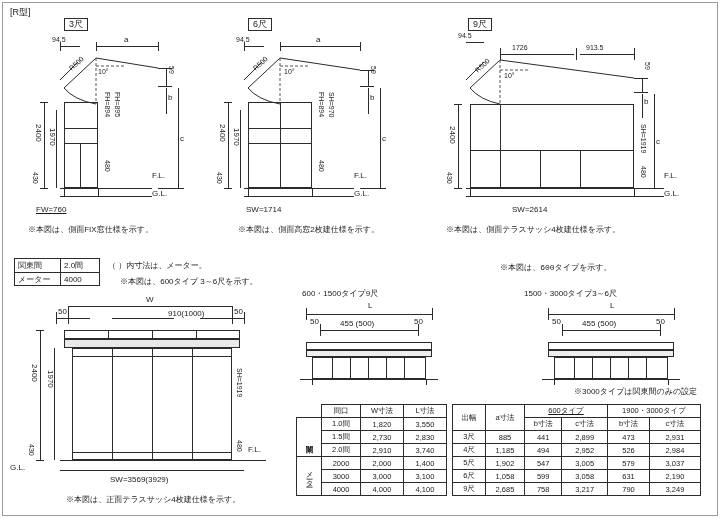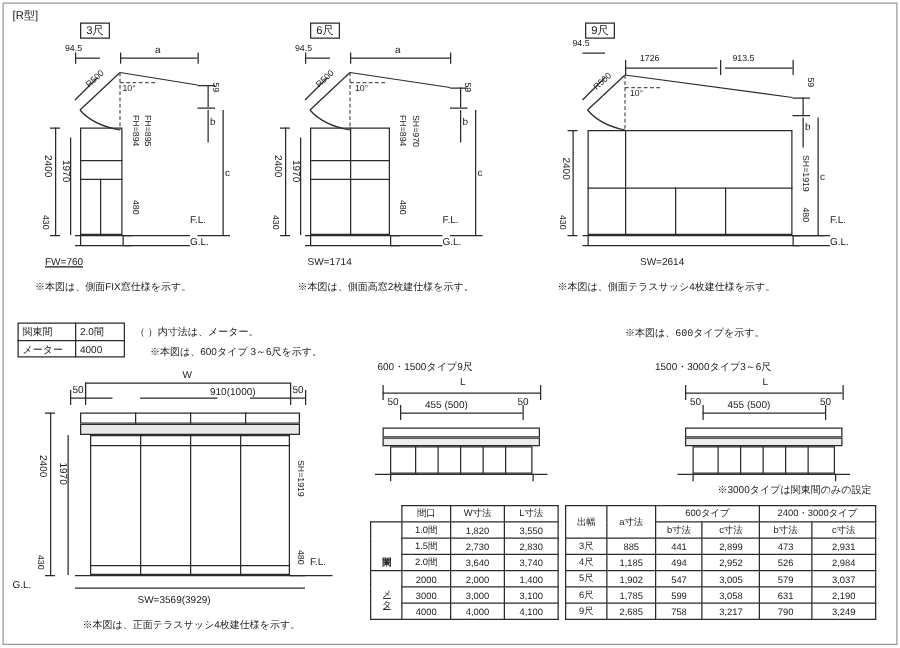--- a/index.html
+++ b/index.html
@@ -337,21 +337,21 @@
         <td>1,820</td>
         <td>3,550</td>
       </tr>
       <tr>
         <td>1.5間</td>
         <td>2,730</td>
         <td>2,830</td>
       </tr>
       <tr>
         <td>2.0間</td>
-        <td>3,640</td>
+        <td>2,910</td>
         <td>3,740</td>
       </tr>
       <tr>
         <td rowspan="3" style="width:14px;"><span class="vt" style="display:inline-block;">メーター</span></td>
         <td>2000</td>
         <td>2,000</td>
         <td>1,400</td>
       </tr>
       <tr>
         <td>3000</td>
@@ -366,22 +366,22 @@
     </tbody>
       </table>
   </div>
 
   <div class="tbl" style="left:452px;top:404px;">
     <table>
       <tbody>
           <tr>
         <td rowspan="2" style="width:28px;">出幅</td>
         <td rowspan="2" style="width:34px;">a寸法</td>
-        <td colspan="2" style="width:78px;">600タイプ</td>
-        <td colspan="2" style="width:88px;">2400・3000タイプ</td>
+        <td colspan="2" style="width:78px;text-decoration:underline;">600タイプ</td>
+        <td colspan="2" style="width:88px;">1900・3000タイプ</td>
       </tr>
       <tr>
         <td style="width:32px;">b寸法</td>
         <td style="width:40px;">c寸法</td>
         <td style="width:32px;">b寸法</td>
         <td style="width:40px;">c寸法</td>
       </tr>
       <tr>
         <td>3尺</td>
         <td>885</td>
@@ -401,21 +401,21 @@
       <tr>
         <td>5尺</td>
         <td>1,902</td>
         <td>547</td>
         <td>3,005</td>
         <td>579</td>
         <td>3,037</td>
       </tr>
       <tr>
         <td>6尺</td>
-        <td>1,785</td>
+        <td>1,058</td>
         <td>599</td>
         <td>3,058</td>
         <td>631</td>
         <td>2,190</td>
       </tr>
       <tr>
         <td>9尺</td>
         <td>2,685</td>
         <td>758</td>
         <td>3,217</td>

